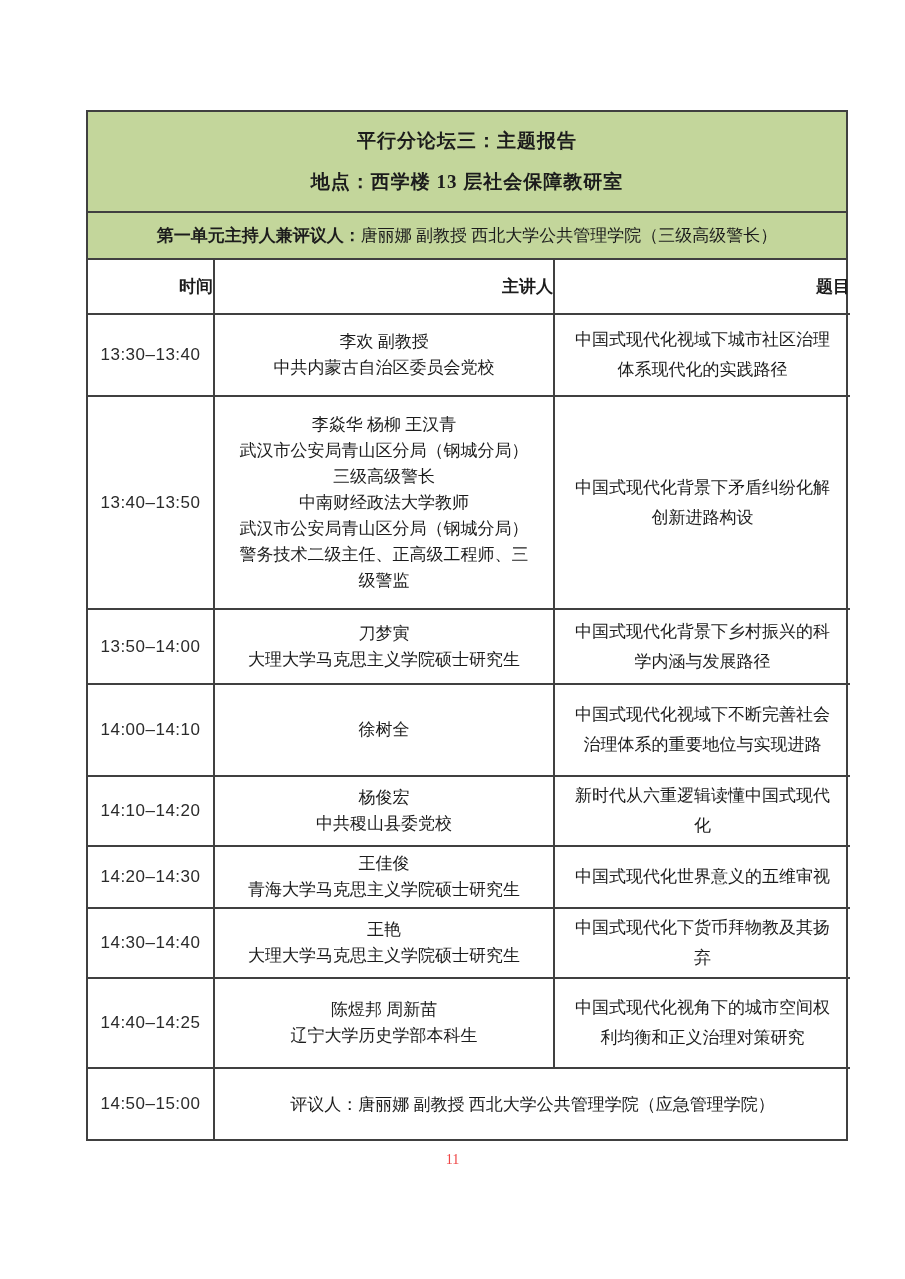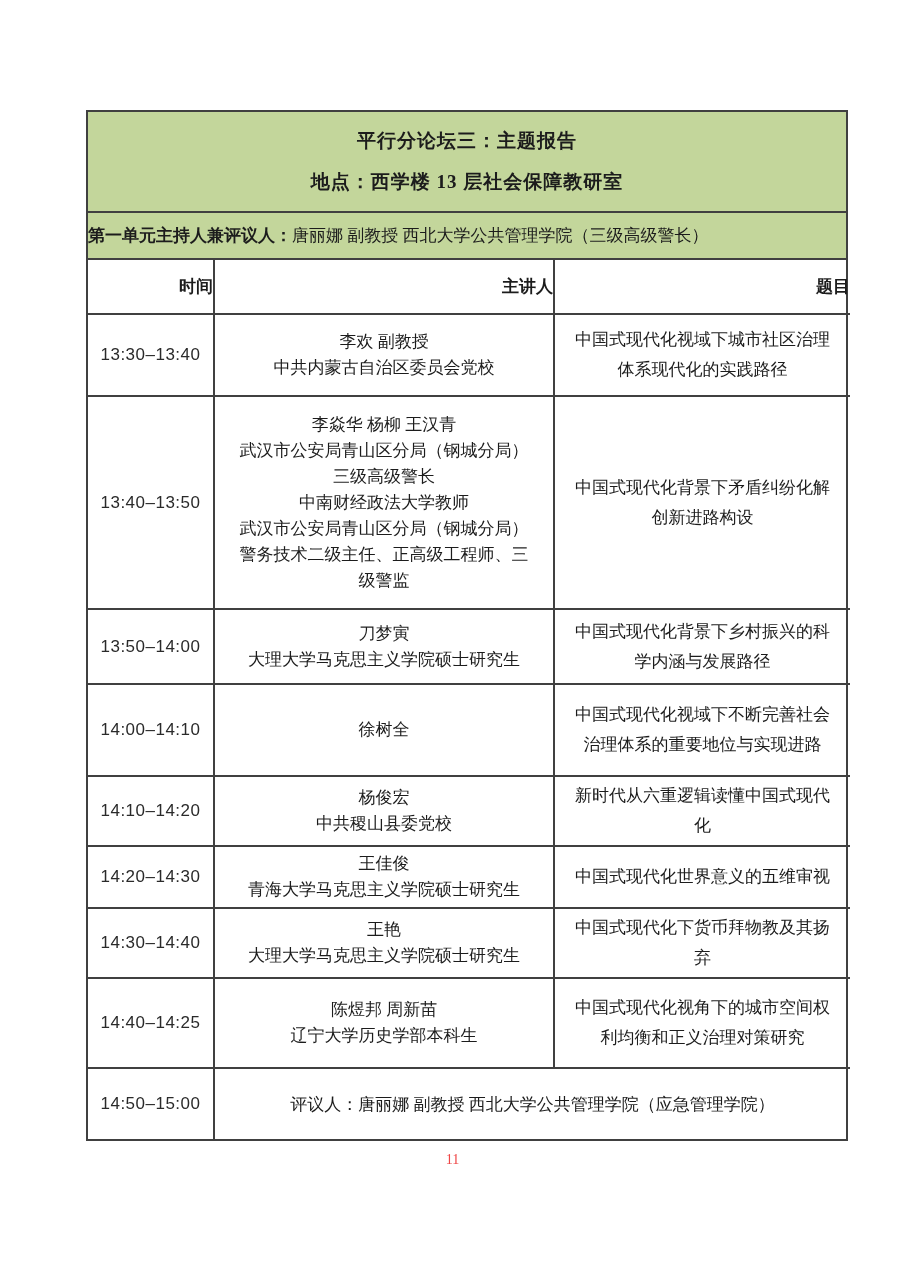--- a/index.html
+++ b/index.html
@@ -30,21 +30,21 @@
   .green-head .g-line {
     font-weight: bold;
     font-size: 19px;
     letter-spacing: 1px;
   }
   .green-sub {
     background: #c3d69b;
     height: 47px;
     border-bottom: 2px solid #404040;
     display: flex;
-    justify-content: flex-start;
+    justify-content: center;
     align-items: center;
     font-size: 17px;
     white-space: nowrap;
   }
   .green-sub .mod-label { font-weight: bold; }
   .green-sub .mod-value { font-weight: normal; }
   
   table {
     width: 100%;
     border-collapse: collapse;

